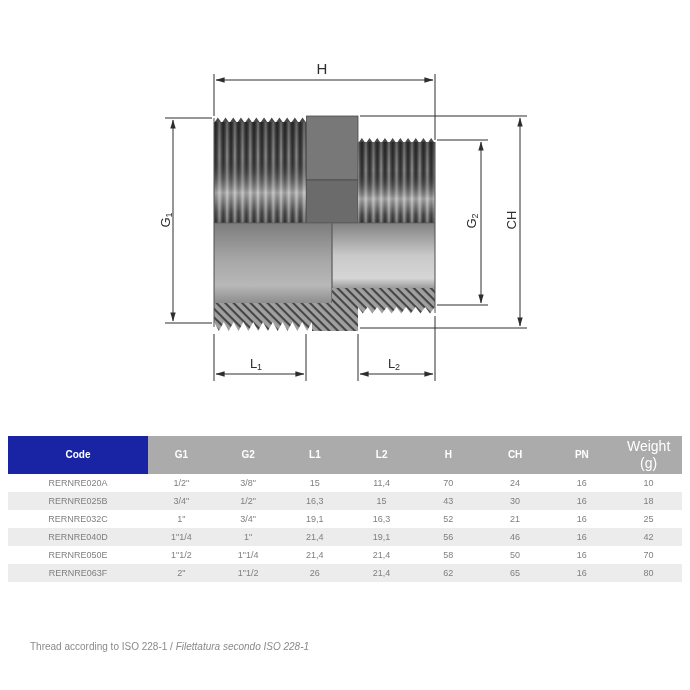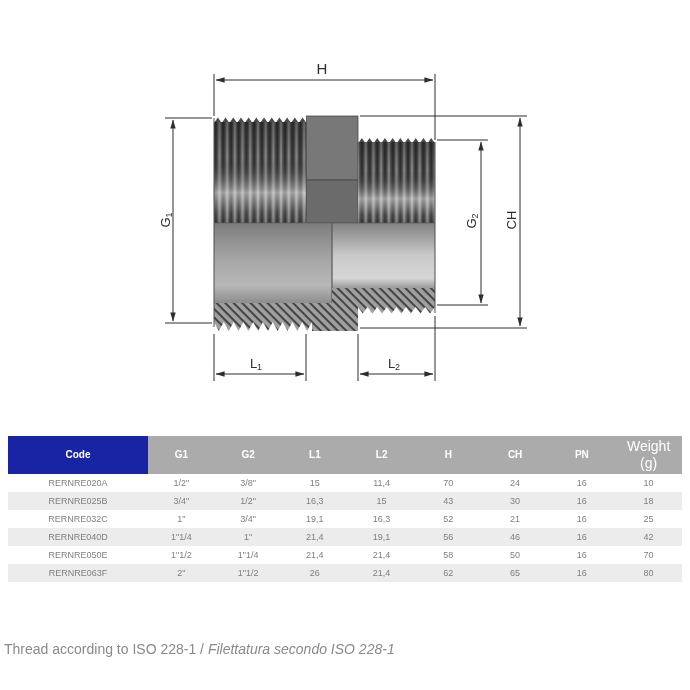--- a/index.html
+++ b/index.html
@@ -21,21 +21,21 @@
   }
   .spec-table th.code-th{background:#1824a4;}
   .spec-table td{
     height:18px;font-size:9px;color:#7f7f7f;text-align:center;
     vertical-align:middle;padding:0;white-space:nowrap;
   }
   .spec-table tbody tr:nth-child(even){background:#ececec;}
   .weight-sub{display:block;font-size:14px;font-weight:normal;}
   
   .footnote{
-    position:absolute;left:4px;top:641px;font-size:14px;color:#8a8a8a;white-space:pre;
+    position:absolute;left:30px;top:641px;font-size:10px;color:#8a8a8a;white-space:pre;
   }
   .footnote .it{font-style:italic;}
   
   text{font-family:"Liberation Sans",sans-serif;fill:#2e2e2e;}
 </style>
 </head>
 <body>
 
 <div class="sheet">
 

